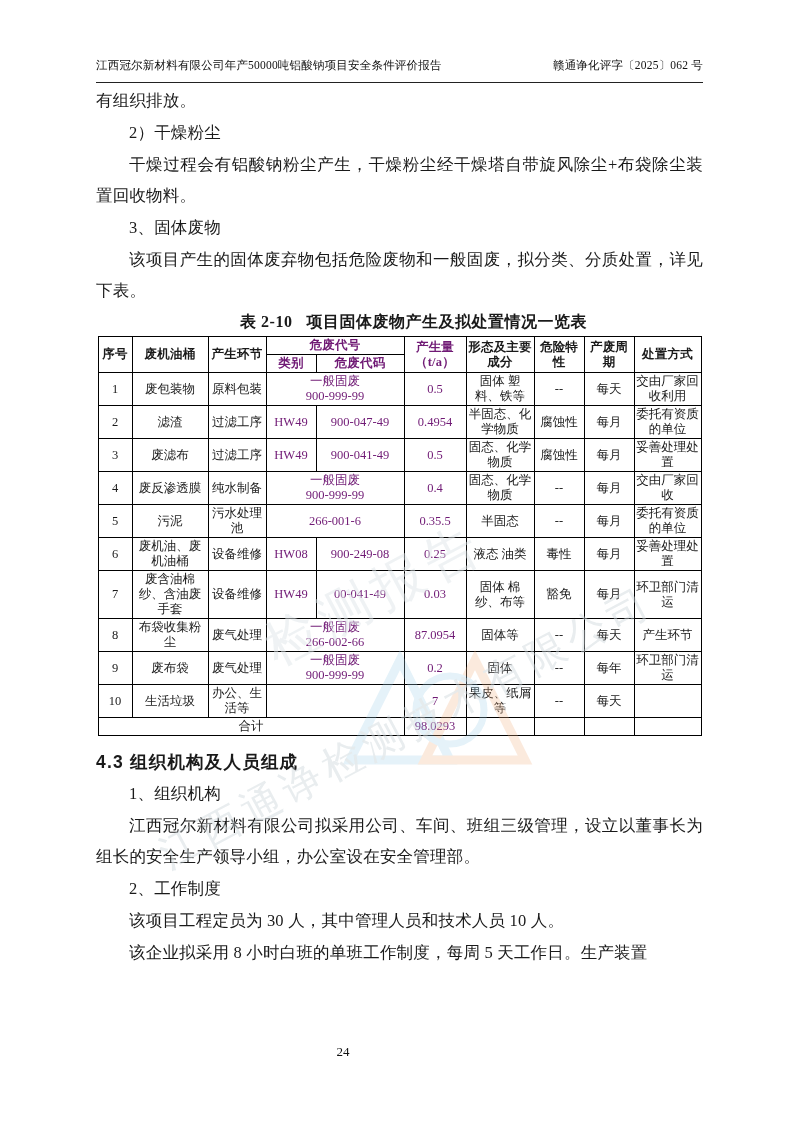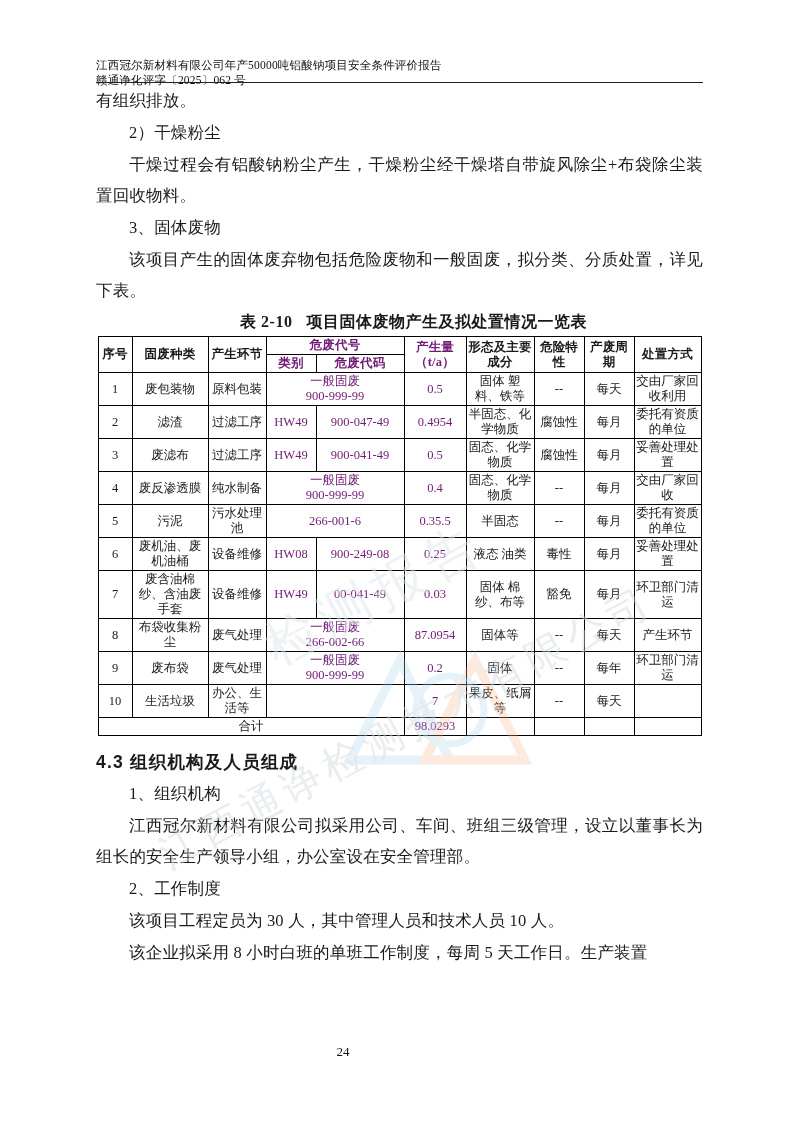--- a/index.html
+++ b/index.html
@@ -28,21 +28,20 @@
     position: absolute;
     top: 58px;
     left: 96px;
     right: 90px;
     display: flex;
     justify-content: space-between;
     align-items: baseline;
     font-size: 11.5px;
     letter-spacing: 0.2px;
     color: #111;
-    flex-direction: column;
   }
   .header-rule {
     position: absolute;
     top: 82px;
     left: 96px;
     right: 90px;
     border-bottom: 1px solid #222;
   }
 
   
@@ -219,21 +218,21 @@
             <col class="c-code">
             <col class="c-amt">
             <col class="c-form">
             <col class="c-risk">
             <col class="c-period">
             <col class="c-dispose">
       </colgroup>
       <thead>
         <tr>
           <th rowspan="2">序号</th>
-          <th rowspan="2">固废种类</th>
+          <th rowspan="2">废机油桶</th>
           <th rowspan="2">产生环节</th>
           <th colspan="2" class="red">危废代号</th>
           <th rowspan="2" class="red">
             <span>产生量</span><br>
             <span>（t/a）</span>
           </th>
           <th rowspan="2">形态及主要成分</th>
           <th rowspan="2">危险特性</th>
           <th rowspan="2">产废周期</th>
           <th rowspan="2">处置方式</th>

